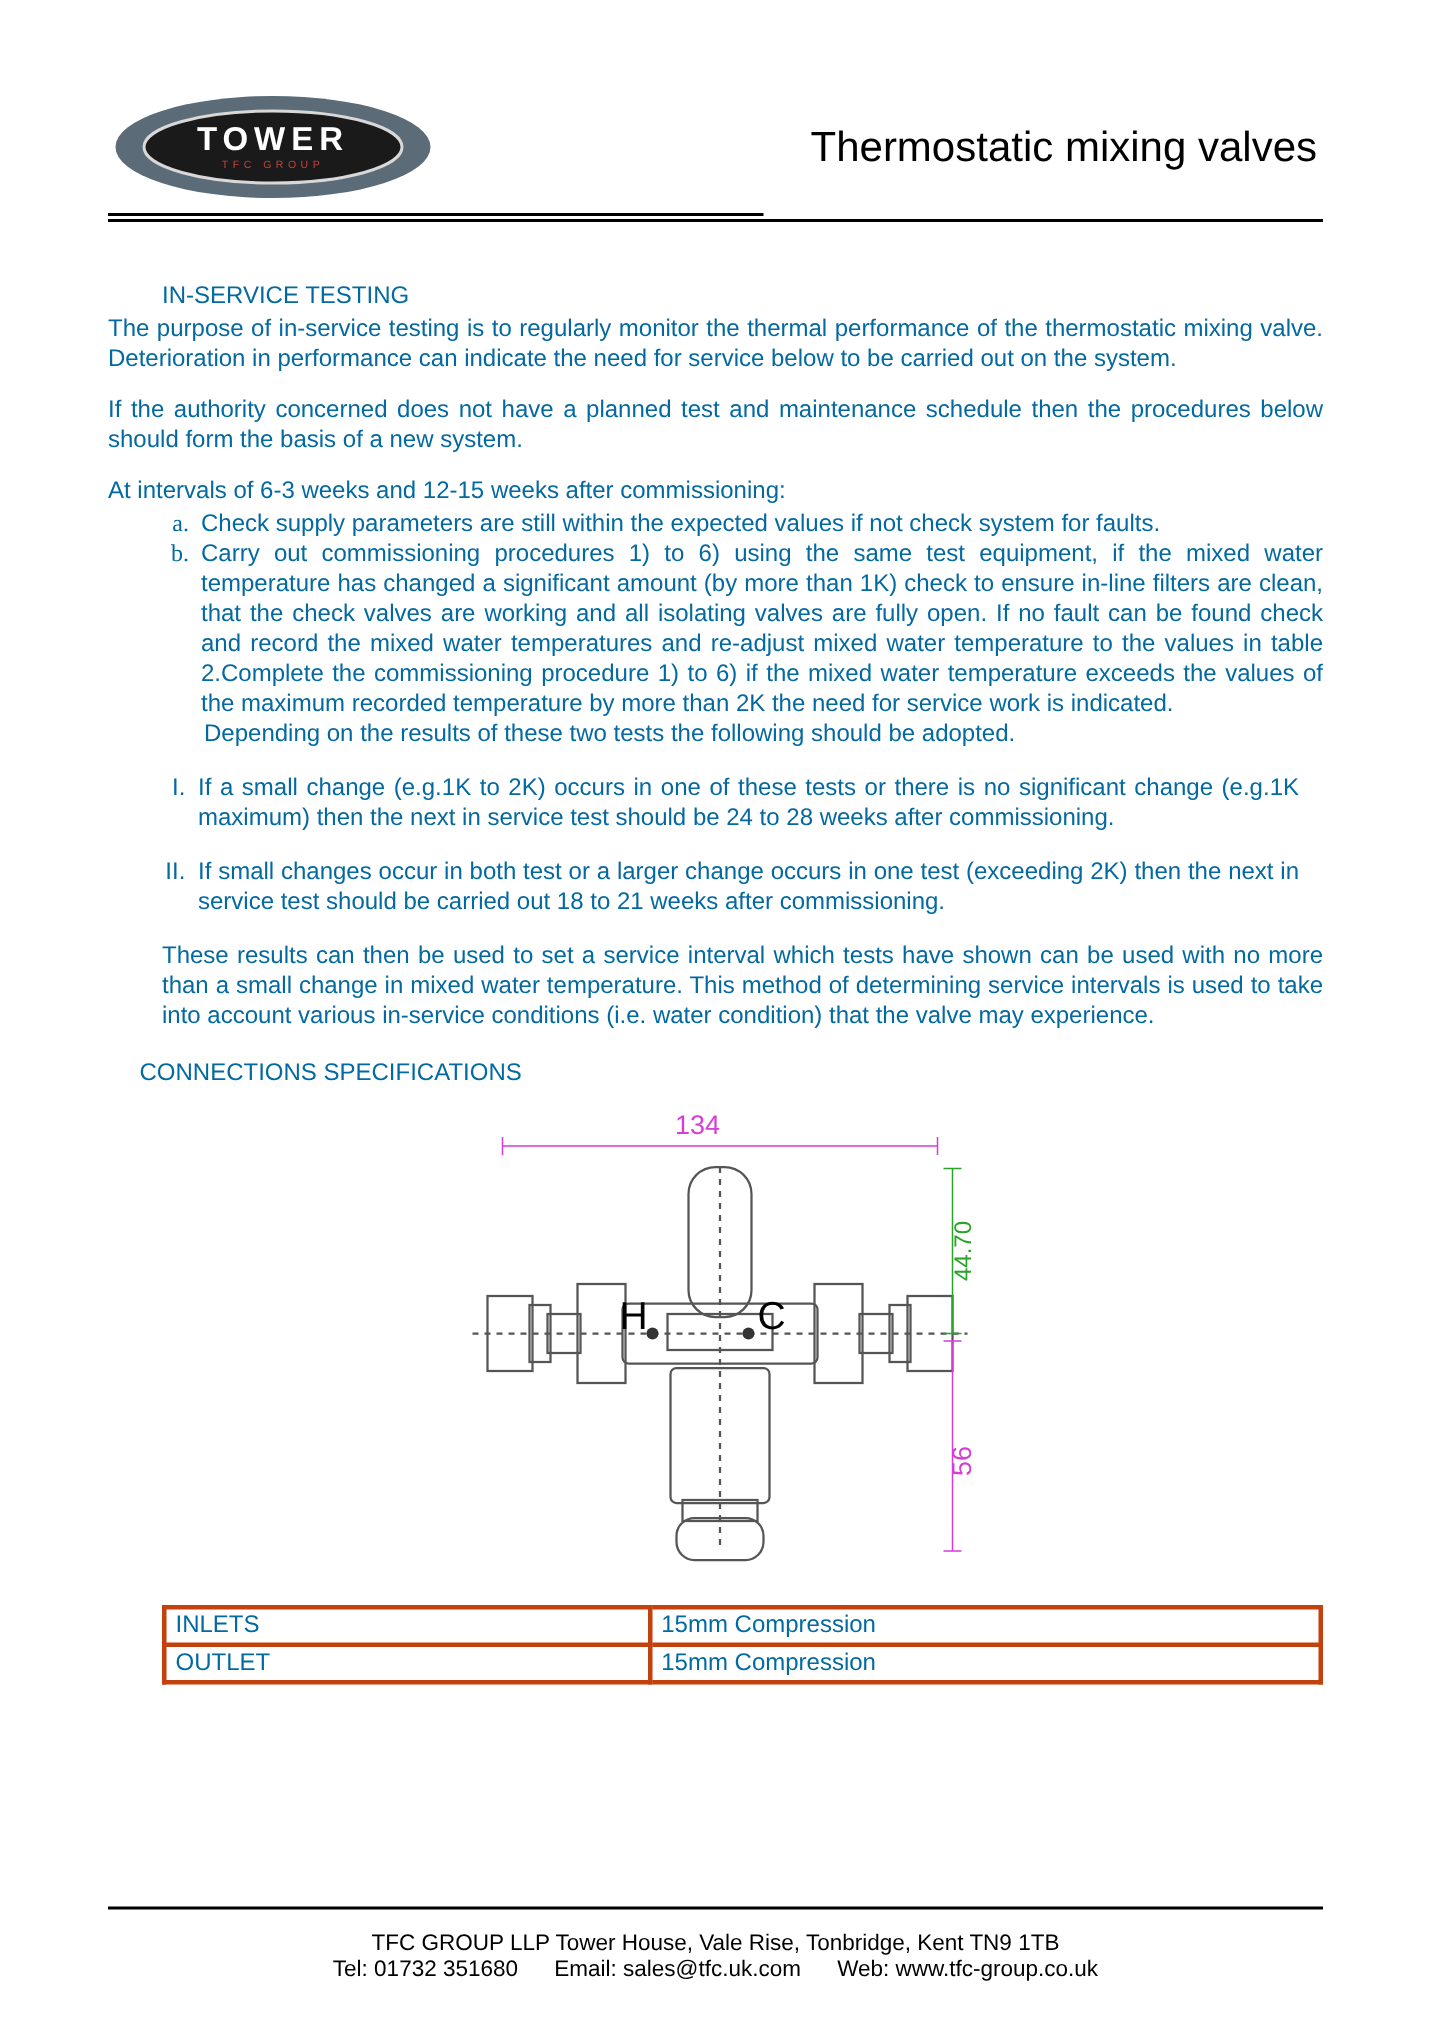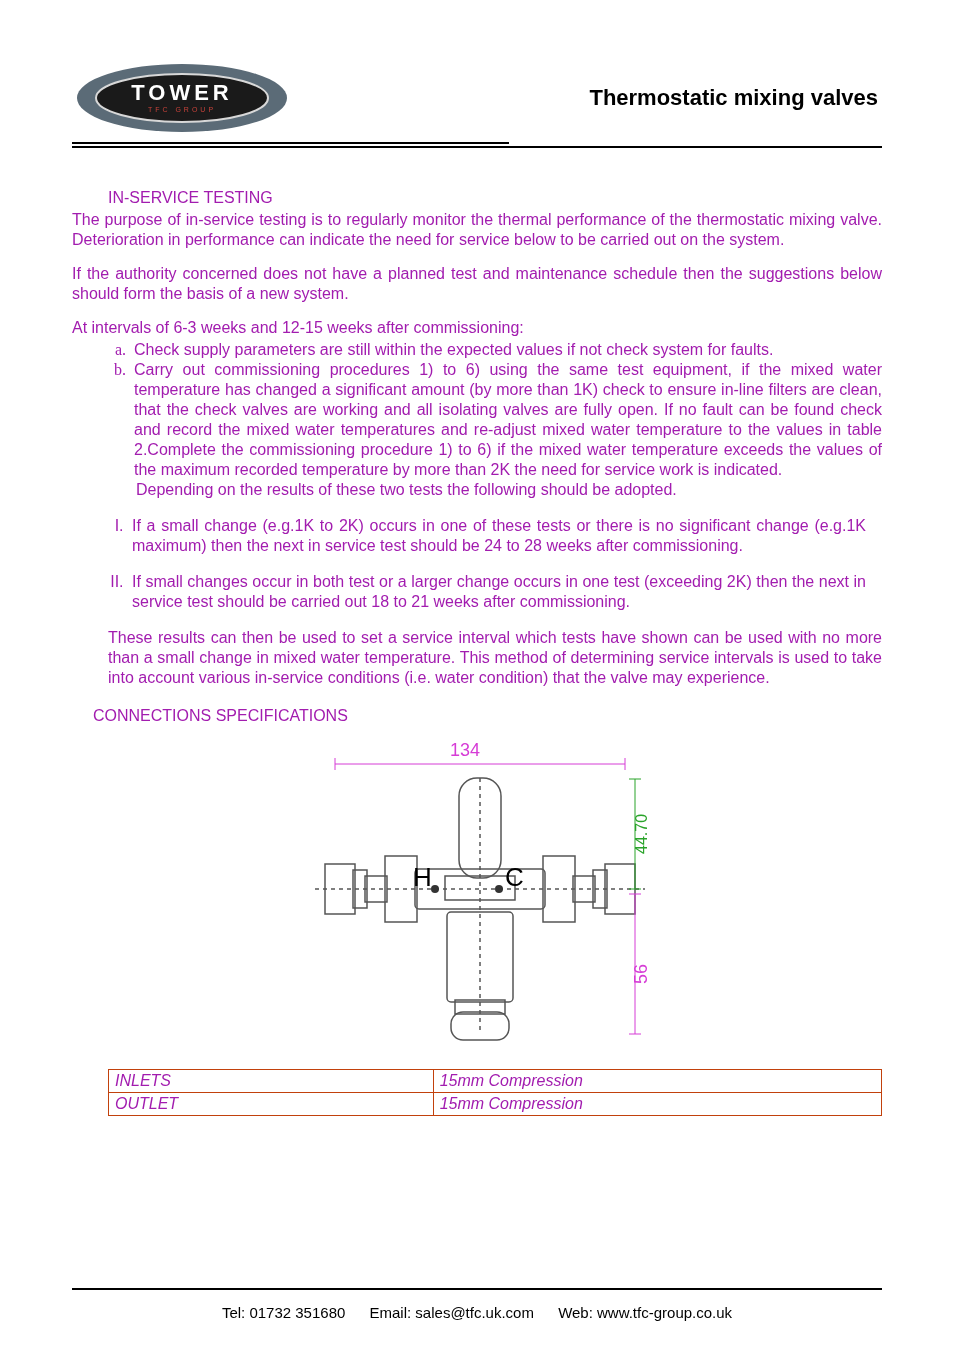--- a/index.html
+++ b/index.html
@@ -20,42 +20,41 @@
     display: flex;
     justify-content: space-between;
     align-items: center;
     margin-bottom: 6px;
   }
   .logo {
     width: 220px;
     height: 76px;
   }
   .doc-title {
-    font-size: 22px;
+    font-size: 28px;
     text-align: right;
     flex: 1;
     padding-right: 4px;
-    font-weight: bold;
   }
   .divider-half {
     height: 2px;
     background: #000;
     width: 54%;
     margin-bottom: 2px;
   }
   .divider-full {
     height: 2px;
     background: #000;
     width: 100%;
     margin-bottom: 40px;
   }
   .body {
     font-size: 16px;
     line-height: 1.25;
-    color: #a21caf;
+    color: #0369a1;
   }
   .body p {
     margin: 0 0 14px 0;
   }
   .indent {
     margin-left: 36px;
   }
   .justify {
     text-align: justify;
   }
@@ -102,23 +101,22 @@
     margin: 8px 0 10px 36px;
     text-align: center;
   }
   .conn-table {
     margin-left: 36px;
     border-collapse: collapse;
     width: calc(100% - 36px);
     font-size: 16px;
   }
   .conn-table td {
-    border: 1px solid #c2410c;
+    border: 3px solid #c2410c;
     padding: 1px 6px;
-    font-style: italic;
   }
   .conn-table td:first-child {
     width: 42%;
   }
   .footer {
     position: absolute;
     left: 72px;
     right: 72px;
     bottom: 30px;
     font-size: 15px;
@@ -153,21 +151,21 @@
 
   <div class="divider-half"></div>
   <div class="divider-full"></div>
 
   <div class="body">
 
     <div class="section-heading">IN-SERVICE TESTING</div>
 
     <p class="indent justify">The purpose of in-service testing is to regularly monitor the thermal performance of the thermostatic mixing valve. Deterioration in performance can indicate the need for service below to be carried out on the system.</p>
 
-    <p class="indent justify">If the authority concerned does not have a planned test and maintenance schedule then the suggestions below should form the basis of a new system.</p>
+    <p class="indent justify">If the authority concerned does not have a planned test and maintenance schedule then the procedures below should form the basis of a new system.</p>
 
     <p class="indent" style="margin-bottom:2px">At intervals of 6-3 weeks and 12-15 weeks after commissioning:</p>
 
     <ol class="alpha">
       <li><span>Check supply parameters are still within the expected values if not check system for faults.</span></li>
       <li><span>Carry out commissioning procedures 1) to 6) using the same test equipment, if the mixed water temperature has changed a significant amount (by more than 1K) check to ensure in-line filters are clean, that the check valves are working and all isolating valves are fully open. If no fault can be found check and record the mixed water temperatures and re-adjust mixed water temperature to the values in table 2.Complete the commissioning procedure 1) to 6) if the mixed water temperature exceeds the values of the maximum recorded temperature by more than 2K the need for service work is indicated.</span></li>
     </ol>
     <div class="subline">Depending on the results of these two tests the following should be adopted.</div>
 
     <ol class="roman">
@@ -241,20 +239,21 @@
         <td>OUTLET</td>
         <td>15mm Compression</td>
       </tr>
     </tbody>
       </table>
 
   </div>
 
   <div class="footer">
     <div class="footer-rule"></div>
+    <div>TFC GROUP LLP Tower House, Vale Rise, Tonbridge, Kent TN9 1TB</div>
     <div class="footer-line2">
       <span>Tel: 01732 351680</span>
       <span>Email: sales@tfc.uk.com</span>
       <span>Web: www.tfc-group.co.uk</span>
     </div>
   </div>
 
 </div>
 
 </body></html>

